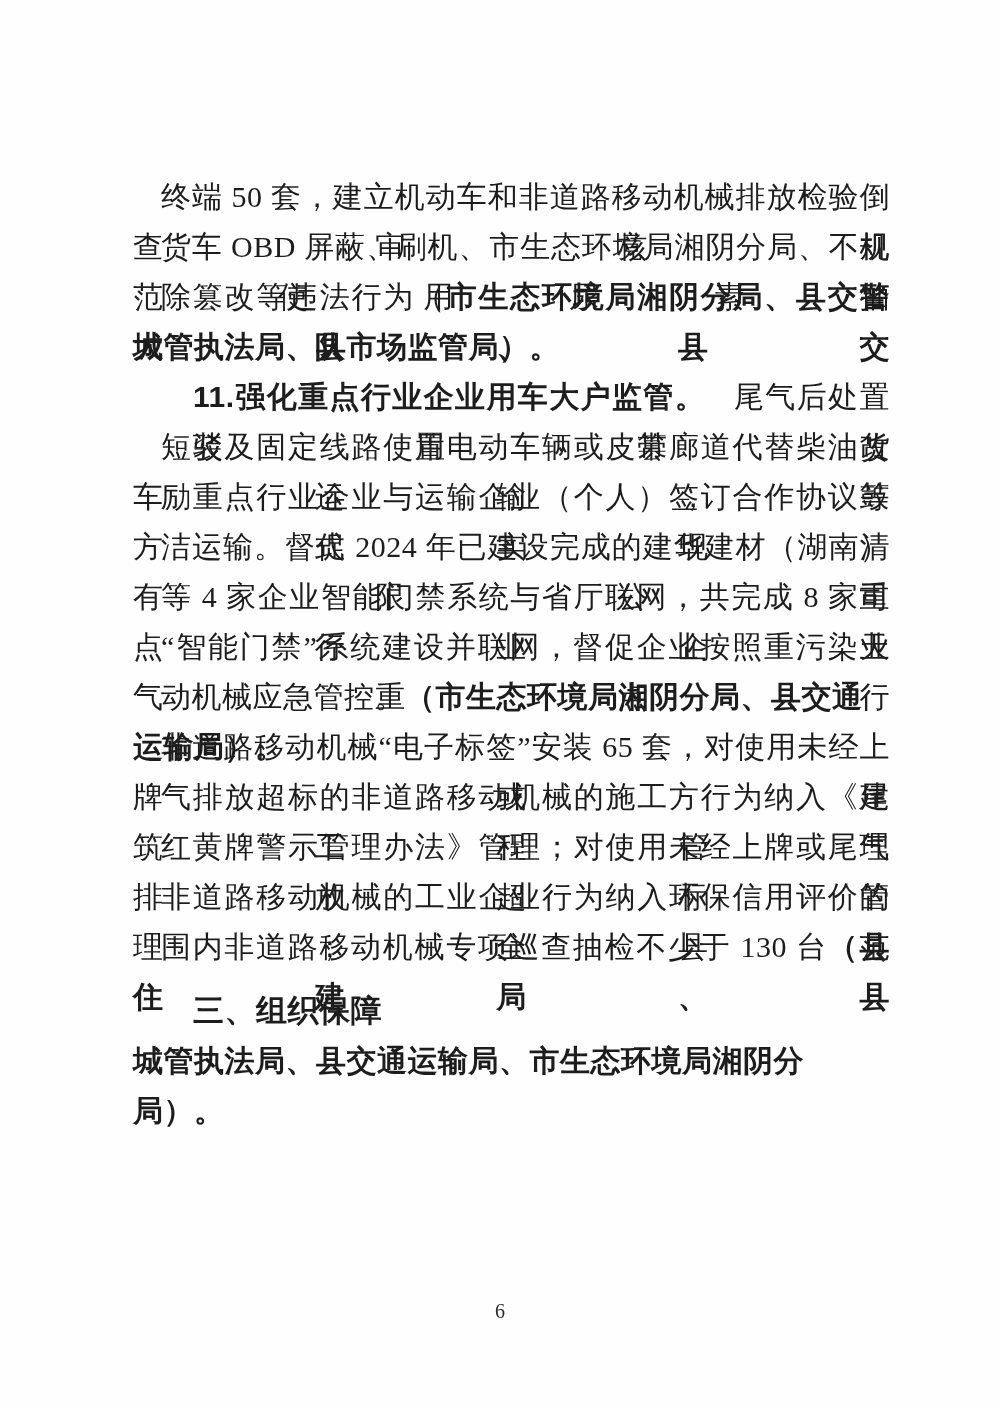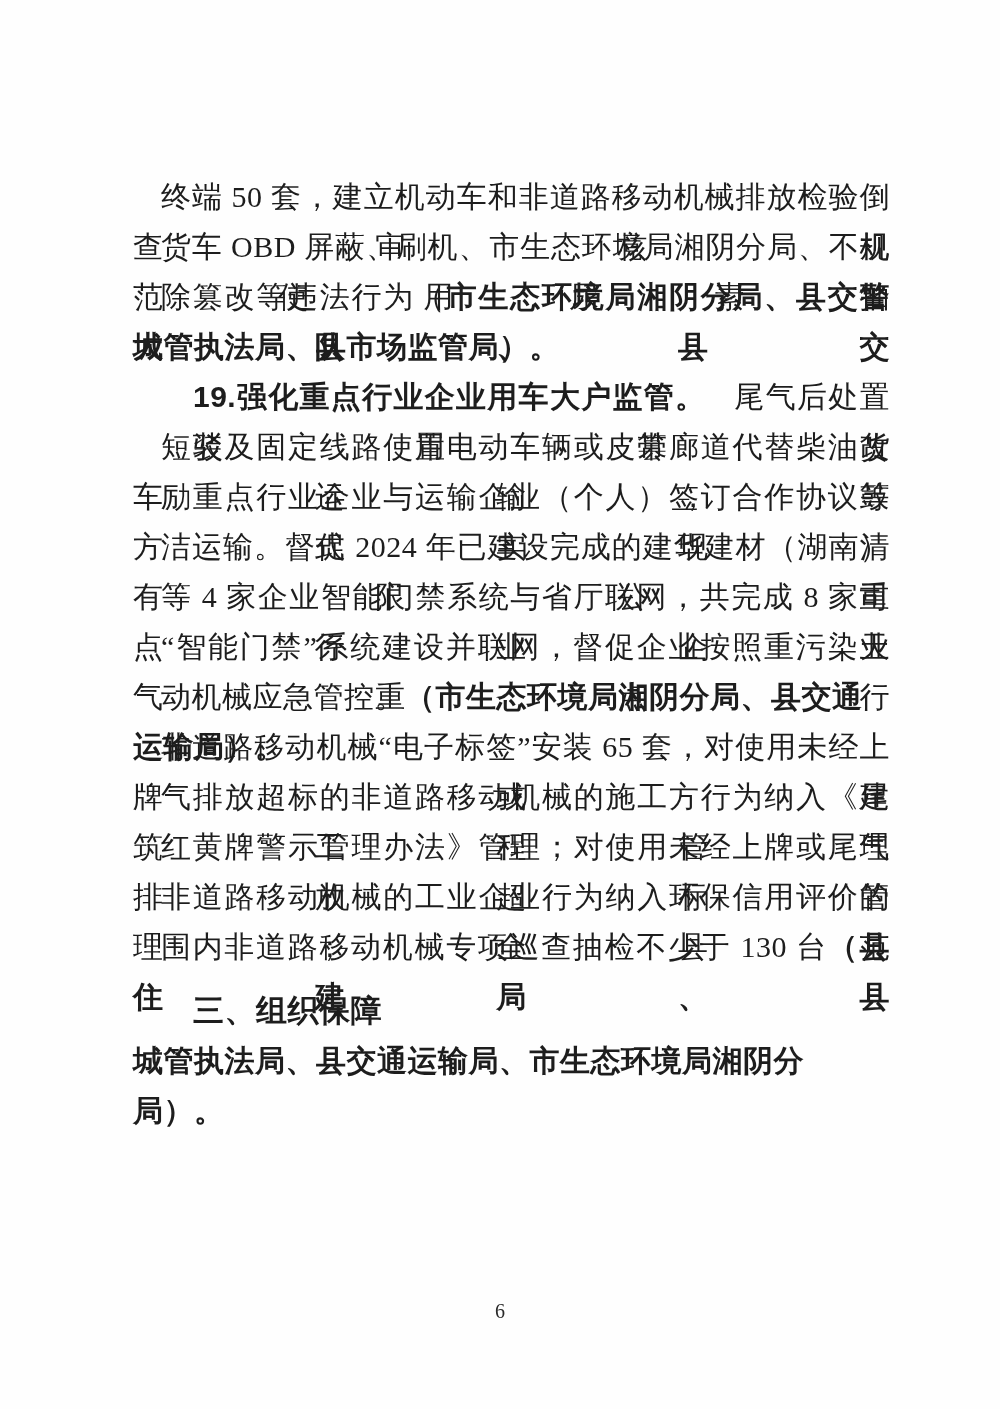--- a/index.html
+++ b/index.html
@@ -62,21 +62,21 @@
 </style>
 </head>
 <body>
 
 <div class="page">
   <div class="content">
       <div class="line just"><span class="seg-r">终端 50 套，建立机动车和非道路移动机械排放检验倒查审核机</span></div>
       <div class="line just"><span class="seg-r">货车 OBD 屏蔽、刷机、市生态环境局湘阴分局、不规范使用尿素抽</span></div>
       <div class="line just"><span class="seg-r">除篡改等违法行为（</span><span class="seg-b">市生态环境局湘阴分局、县交警大队、县交</span></div>
       <div class="line"><span class="seg-b">城管执法局、县市场监管局）。</span></div>
-      <div class="line just indent"><span class="seg-b">19.强化重点行业企业用车大户监管。</span><span class="seg-r">尾气后处置装置篡改</span></div>
+      <div class="line just indent"><span class="seg-b">11.强化重点行业企业用车大户监管。</span><span class="seg-r">尾气后处置装置篡改</span></div>
       <div class="line just"><span class="seg-r">短驳及固定线路使用电动车辆或皮带廊道代替柴油货车运输，鼓</span></div>
       <div class="line just"><span class="seg-r">励重点行业企业与运输企业（个人）签订合作协议等方式实现清</span></div>
       <div class="line just"><span class="seg-r">洁运输。督促 2024 年已建设完成的建华建材（湖南）有限公司</span></div>
       <div class="line just"><span class="seg-r">等 4 家企业智能门禁系统与省厅联网，共完成 8 家重点行业企业</span></div>
       <div class="line just"><span class="seg-r">“智能门禁”系统建设并联网，督促企业按照重污染天气重点行</span></div>
       <div class="line"><span class="seg-r">动机械应急管控。</span><span class="seg-b">（市生态环境局湘阴分局、县交通运输局）。</span></div>
       <div class="line just"><span class="seg-r">非道路移动机械“电子标签”安装 65 套，对使用未经上牌或尾</span></div>
       <div class="line just"><span class="seg-r">气排放超标的非道路移动机械的施工方行为纳入《建筑工程管理</span></div>
       <div class="line just"><span class="seg-r">红黄牌警示管理办法》管理；对使用未经上牌或尾气排放超标的</span></div>
       <div class="line just"><span class="seg-r">非道路移动机械的工业企业行为纳入环保信用评价管理；全县范</span></div>

